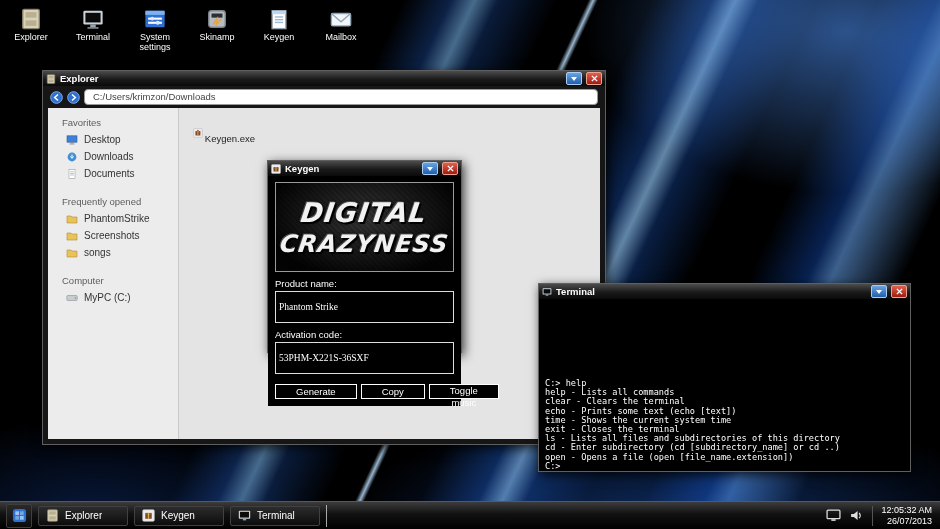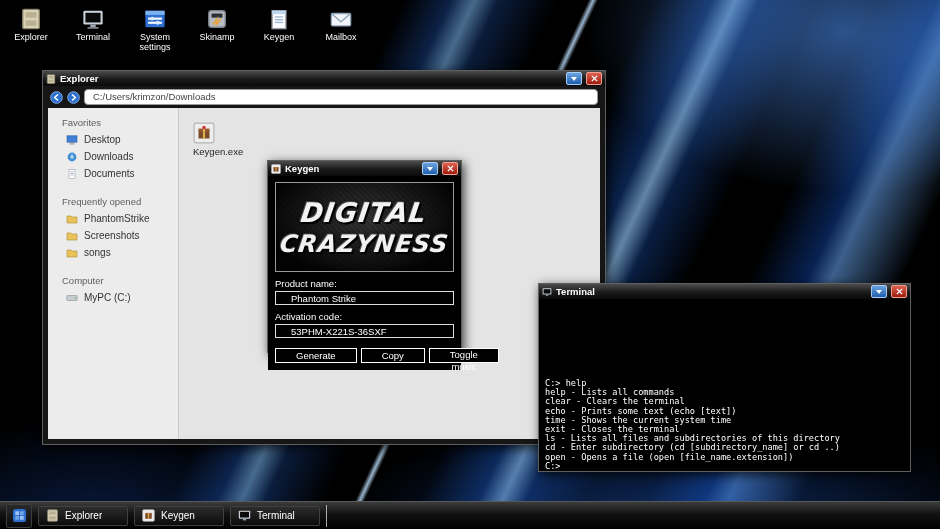--- a/index.html
+++ b/index.html
@@ -44,39 +44,39 @@
   .nav-btn svg{width:13px;height:13px;display:block}
   .address-bar{flex:1;height:14px;background:#fff;border:1px solid #9a9a9a;border-radius:4px;
     color:#444;font-size:9.5px;line-height:14px;padding:0 8px;white-space:nowrap;overflow:hidden}
   .explorer-body{display:flex;margin:0 5px 14px;height:calc(100% - 15px - 22px - 5px);background:#ececec}
   .sidebar{width:130px;background:#ececec;overflow:hidden}
   .sb-header{color:#5c5c5c;font-size:9.5px;margin:14px 0 3px 14px}
   .sb-header.first{margin-top:9px}
   .sb-item{display:flex;align-items:center;gap:6px;padding:3px 0 3px 18px;font-size:10px;color:#333;cursor:pointer}
   .sb-item svg{width:12px;height:10px;flex:0 0 auto}
   .explorer-content{flex:1;background:#e4e4e4;border-left:1px solid #c9c9c9;position:relative}
-  .file-item{position:absolute;left:14px;top:14px;width:62px;display:flex;flex-direction:column;align-items:flex-start;gap:2px;cursor:pointer}
+  .file-item{position:absolute;left:14px;top:14px;width:62px;display:flex;flex-direction:row;align-items:flex-end;gap:2px;cursor:pointer}
   .file-item svg{width:22px;height:22px}
   .file-label{font-size:9.5px;color:#222;text-align:center}
   
   #keygen-window{left:267px;top:160px;width:193px;height:191px;z-index:3;background:#000}
   .keygen-body{padding:6px 7px 7px;background:#000}
   .keygen-logo{height:88px;border:1px solid #9a9a9a;display:flex;flex-direction:column;align-items:center;justify-content:center;
     background:
       radial-gradient(ellipse at 50% 40%, rgba(90,90,90,.35), rgba(0,0,0,.9) 80%),
       repeating-linear-gradient(45deg,#232323 0 2px,#161616 2px 4px);
     overflow:hidden}
   .logo-line{font-family:"DejaVu Sans",sans-serif;font-weight:bold;font-style:italic;color:#f2f2f2;
     transform:skewX(-8deg);letter-spacing:1px;line-height:1;
     text-shadow:2px 2px 0 #000,-1px -1px 0 #4a4a4a,0 0 4px #000}
   .logo-line.l1{font-size:27px}
   .logo-line.l2{font-size:24px;margin-top:6px}
   .kg-label{color:#fff;font-size:9.5px;margin:6px 0 2px}
-  .kg-input{display:block;width:100%;box-sizing:border-box;height:14px;background:#000;border:1px solid #ddd;
-    color:#fff;font-size:9.5px;font-family:Liberation Sans, sans-serif;padding:0 15px}
+  .kg-input{display:block;width:100%;box-sizing:border-box;height:32px;background:#000;border:1px solid #ddd;
+    color:#fff;font-size:9.5px;font-family:Liberation Serif, serif;padding:0 3px}
   .kg-buttons{display:flex;gap:4px;margin-top:10px}
   .kg-btn{background:#000;border:1px solid #fff;color:#fff;font-size:9.5px;height:15px;line-height:12px;
     padding:0 20px;cursor:pointer;font-family:"Liberation Sans",sans-serif}
   .kg-btn.b1{flex:1.1}.kg-btn.b2{flex:1}.kg-btn.b3{flex:1.5}
   
   #terminal-window{left:538px;top:283px;width:371px;height:187px;z-index:4;background:#000}
   .terminal-body{height:calc(100% - 15px);background:#000;padding:80px 4px 0 6px;box-sizing:border-box;overflow:hidden;cursor:text}
   .term-line{color:#fff;font-family:"DejaVu Sans Mono",monospace;font-size:8.6px;line-height:9.2px;font-weight:normal;white-space:pre}
   
   .taskbar{position:absolute;left:0;right:0;bottom:0;height:28px;z-index:10;
@@ -348,15 +348,34 @@
     </div>
     <div class="task-item">
       <svg viewBox="0 0 16 16">
           <rect x="1" y="2" width="14" height="10" rx="1" fill="#c9d2da"></rect>
           <rect x="2.5" y="3.5" width="11" height="7" fill="#0a0a0a"></rect>
           <rect x="6" y="12" width="4" height="2" fill="#9aa4ac"></rect>
         </svg>
       <span class="task-label">Terminal</span>
     </div>
     <div class="task-sep"></div>
+    <div class="tray">
+      <div class="tray-icon">
+        <svg viewBox="0 0 14 12">
+            <rect x="1" y="1" width="12" height="8" rx="1" fill="none" stroke="#ddd" stroke-width="1.2"></rect>
+            <rect x="5" y="9.5" width="4" height="1.5" fill="#ddd"></rect>
+          </svg>
+      </div>
+      <div class="tray-icon">
+        <svg viewBox="0 0 14 12">
+            <path d="M2 4.5 h2.5 L8 1.8 v8.4 L4.5 7.5 H2 z" fill="#ddd"></path>
+            <path d="M9.5 3.5 q2 2.5 0 5" stroke="#ddd" fill="none" stroke-width="1.1"></path>
+          </svg>
+      </div>
+      <div class="tray-sep"></div>
+      <div class="clock">
+        <div>12:05:32 AM</div>
+        <div>26/07/2013</div>
+      </div>
+    </div>
   </footer>
 
 </div>
 
 </body></html>

